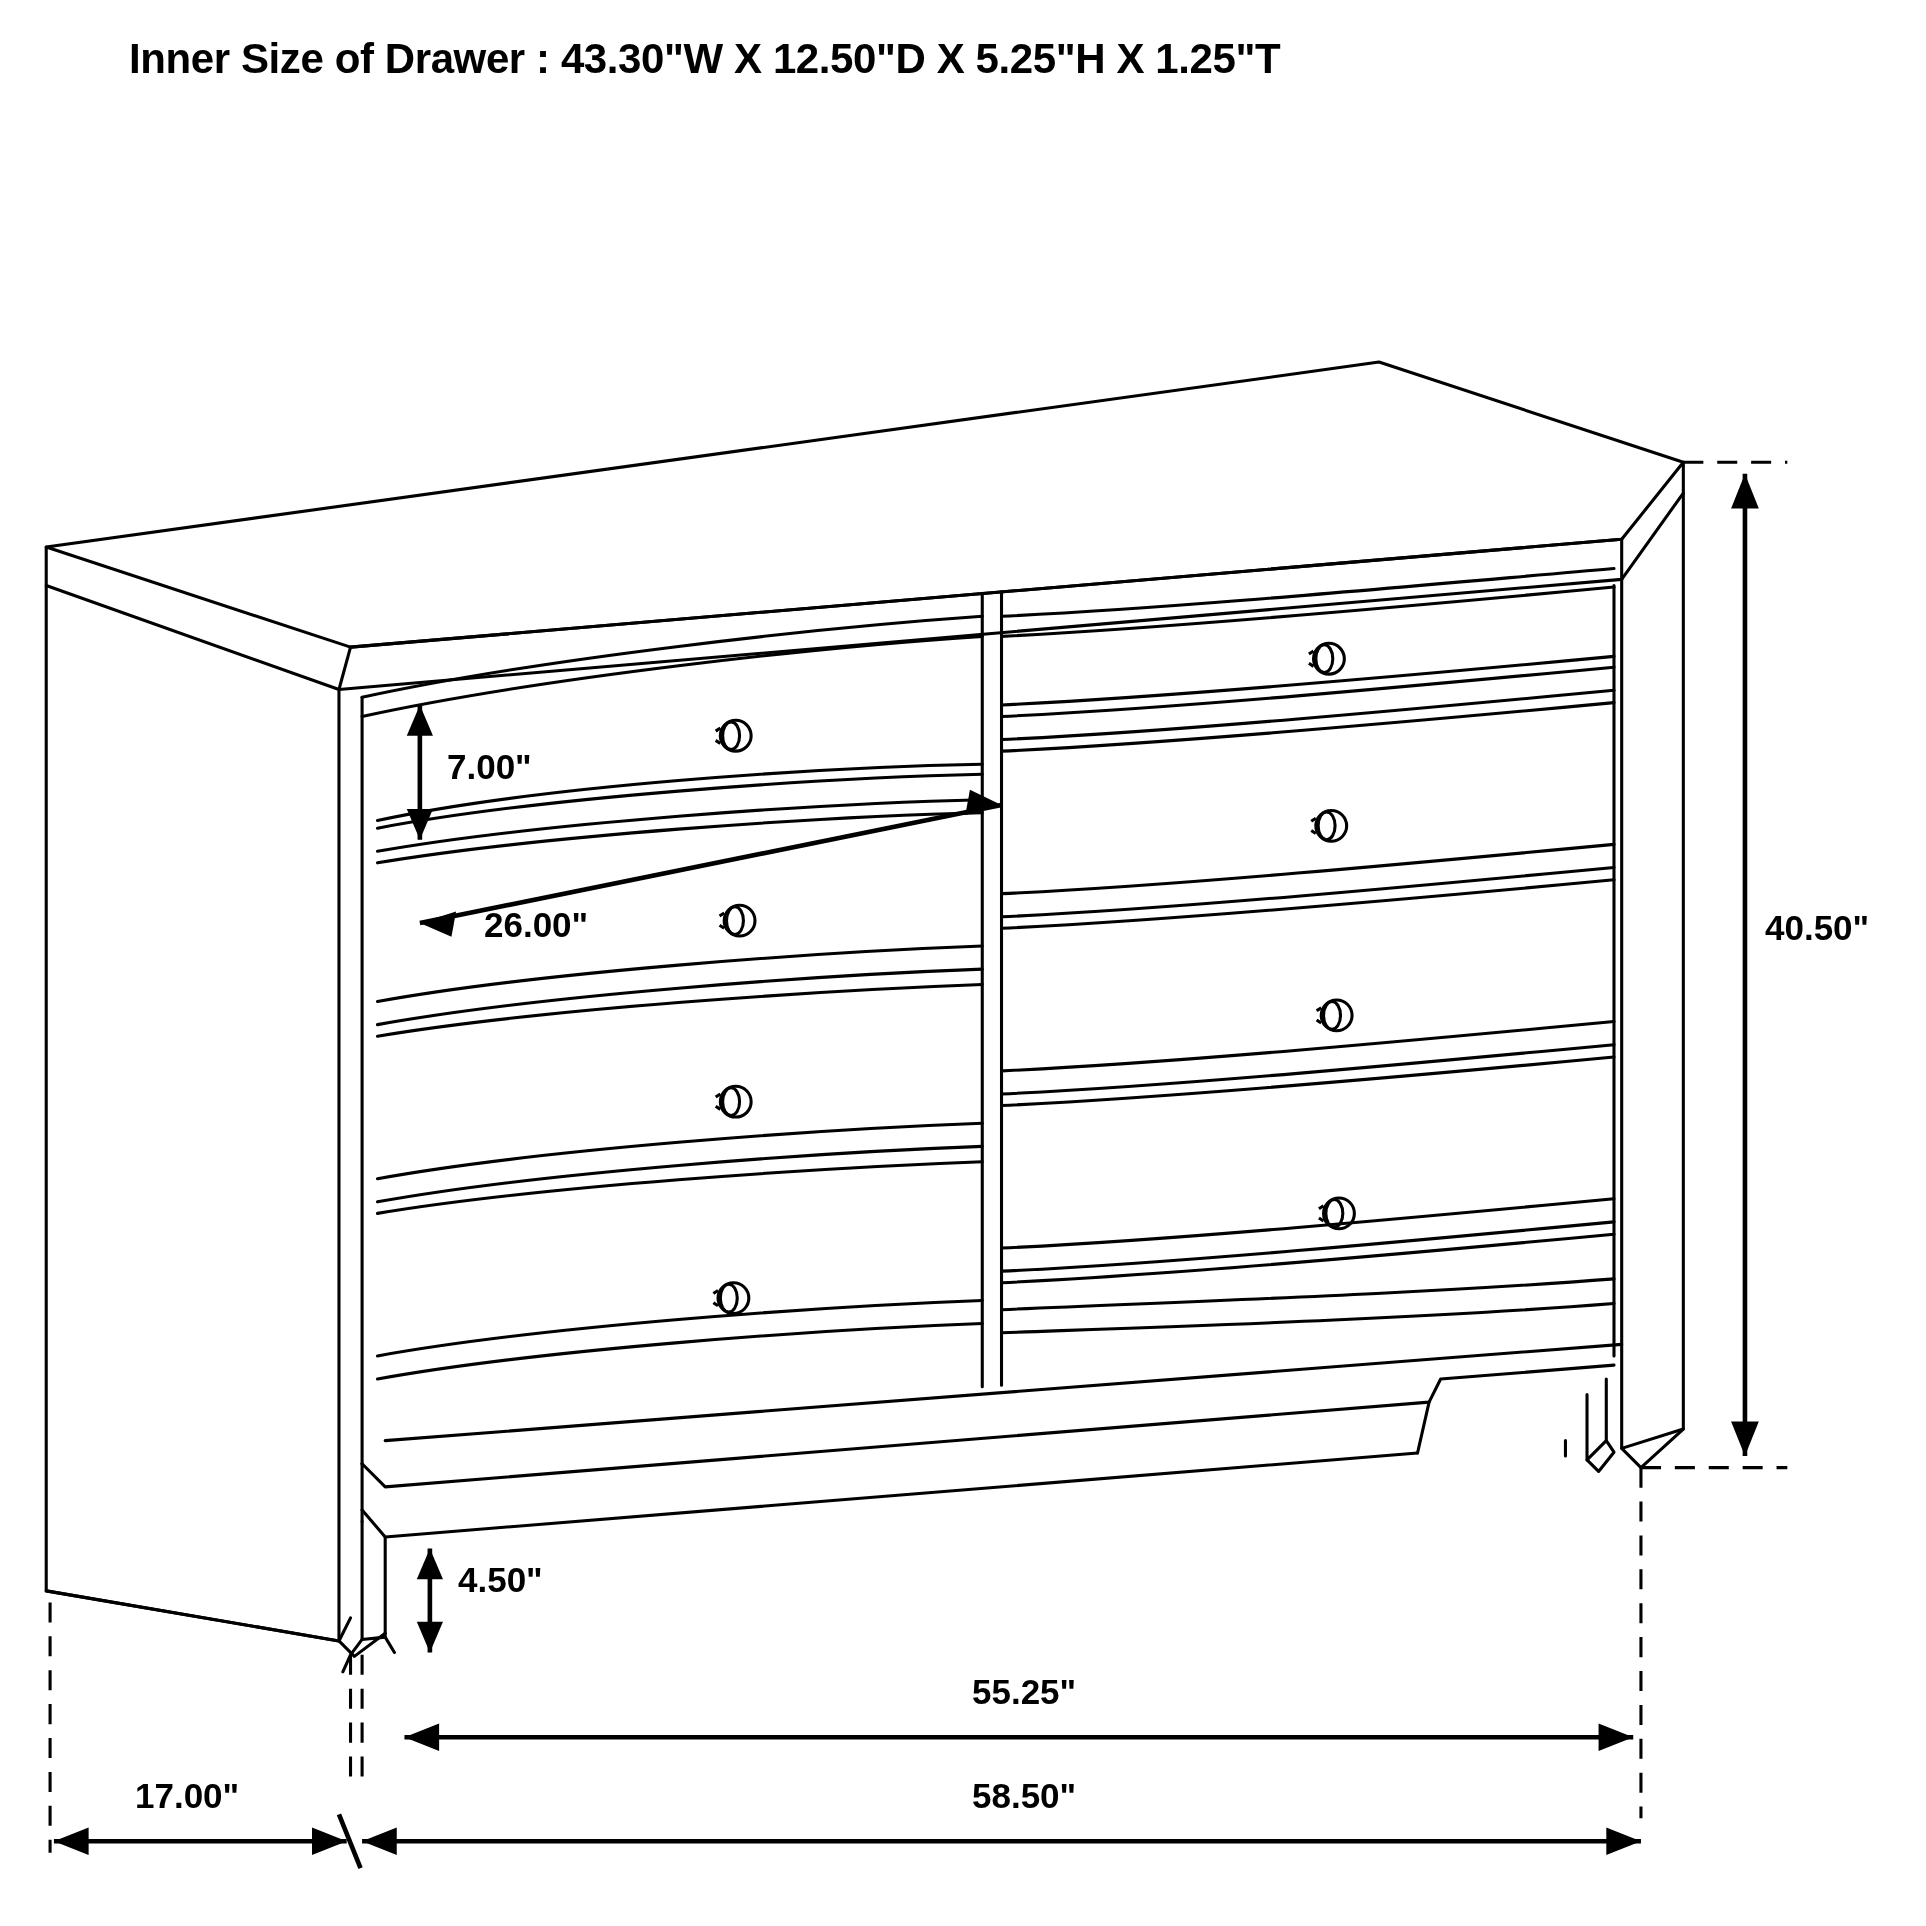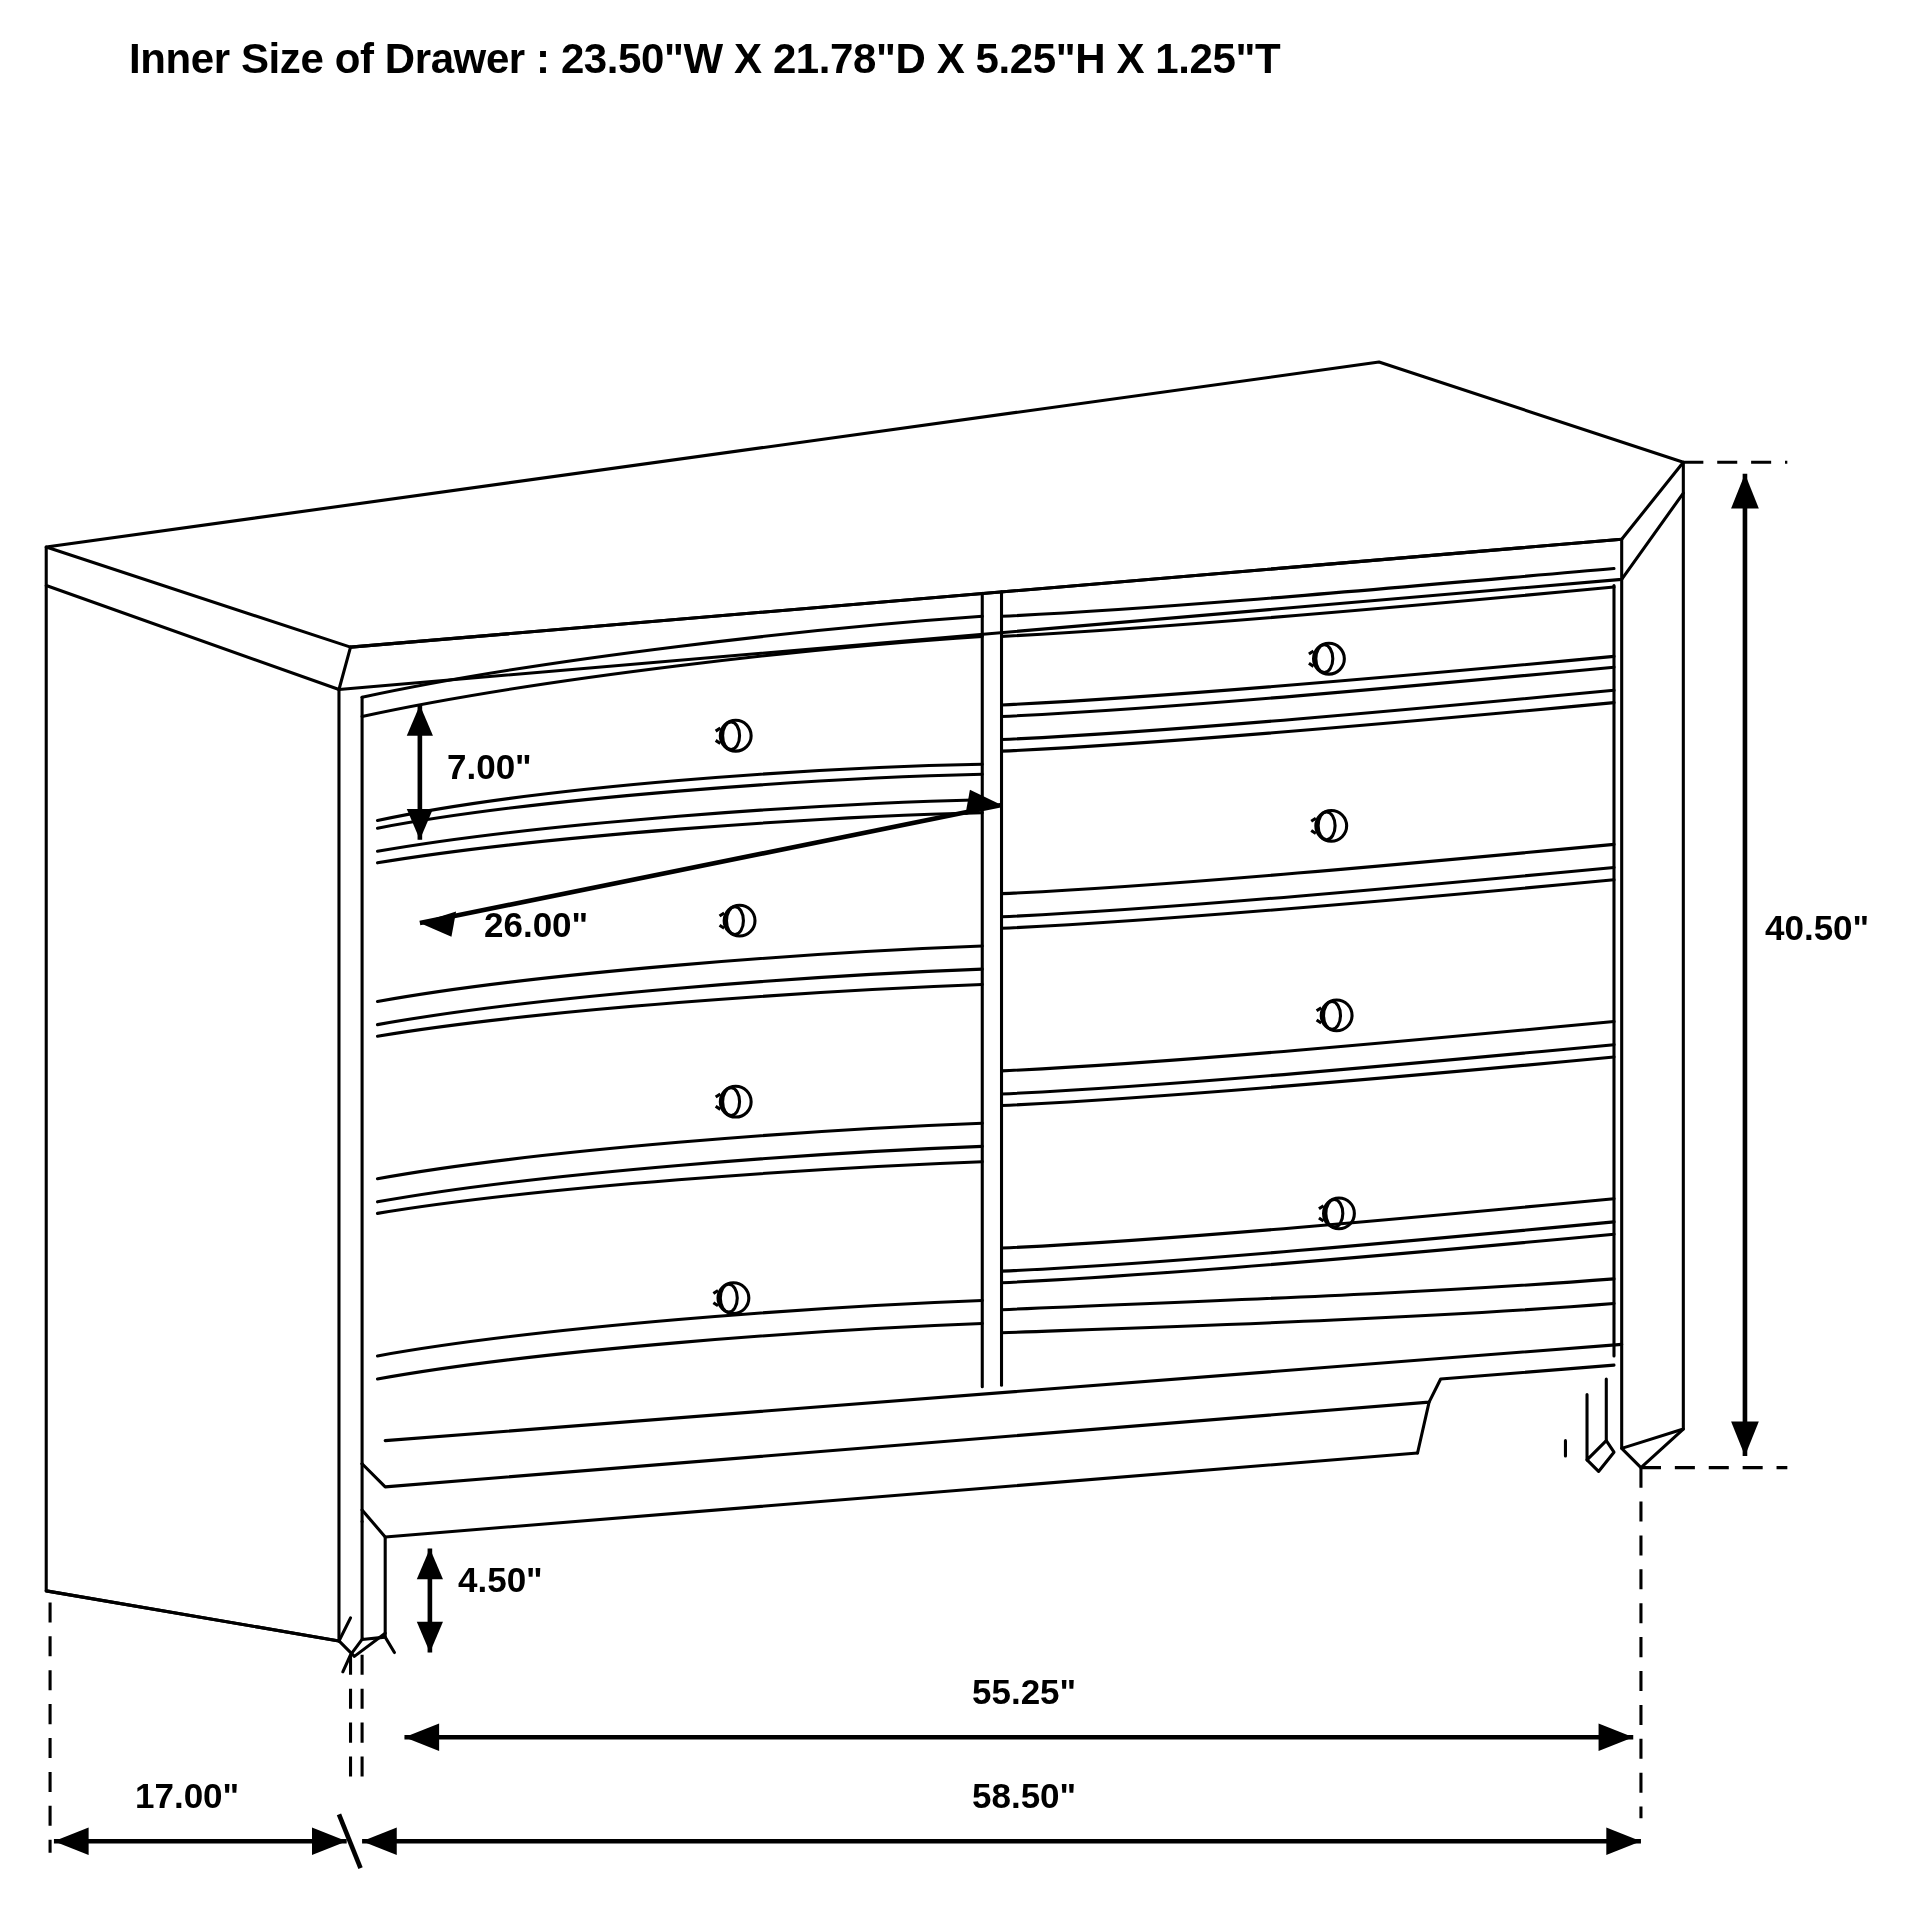--- a/index.html
+++ b/index.html
@@ -40,21 +40,21 @@
     font-size: 35px;
     font-weight: bold;
     white-space: nowrap;
   }
 </style>
 </head>
 <body>
 
 <div id="stage">
 
-  <div id="title">Inner Size of Drawer : 23.50"W X 21.78"D X 5.25"H X 1.25"T</div>
+  <div id="title">Inner Size of Drawer : 43.30"W X 12.50"D X 5.25"H X 1.25"T</div>
 
   <svg class="draw" viewBox="0 0 2500 2500">
     <defs>
       <marker id="arrH" markerWidth="26" markerHeight="22" refX="24" refY="11" orient="auto" markerUnits="userSpaceOnUse">
         <path d="M0,0 L26,11 L0,22 z" fill="#000"></path>
       </marker>
       <marker id="arrHs" markerWidth="26" markerHeight="22" refX="2" refY="11" orient="auto" markerUnits="userSpaceOnUse">
         <path d="M26,0 L0,11 L26,22 z" fill="#000"></path>
       </marker>
     </defs>

